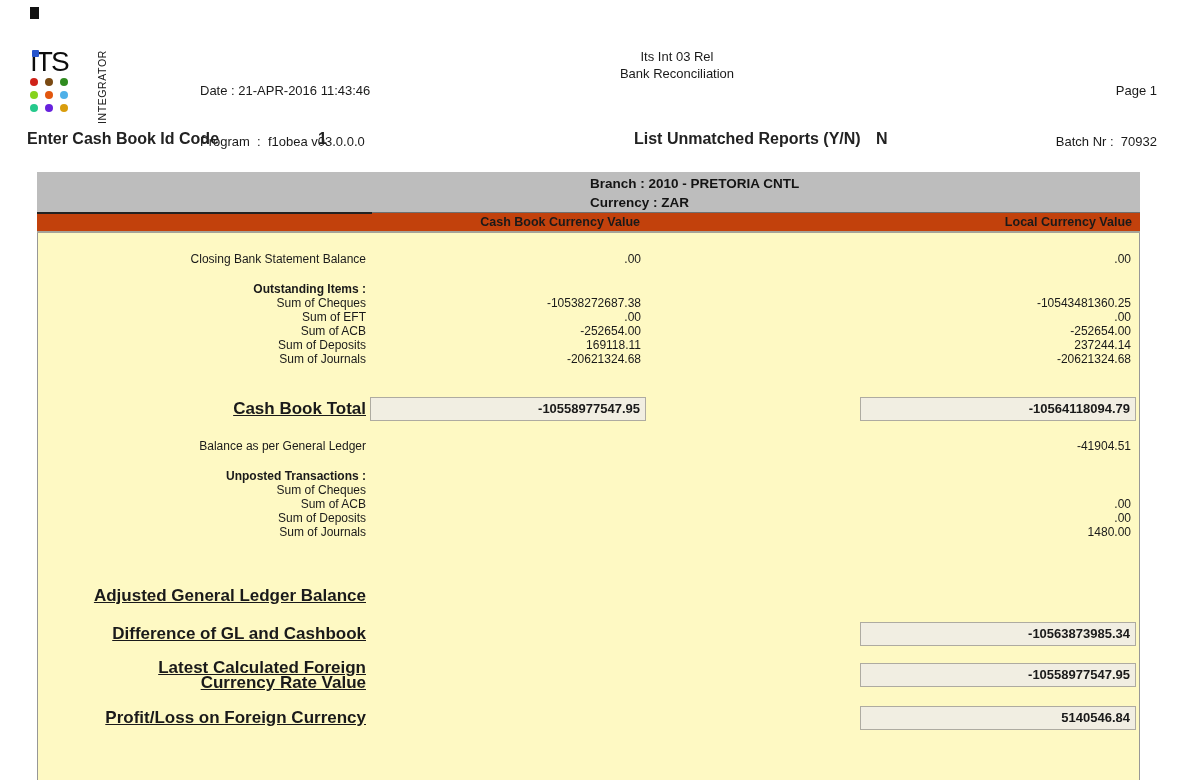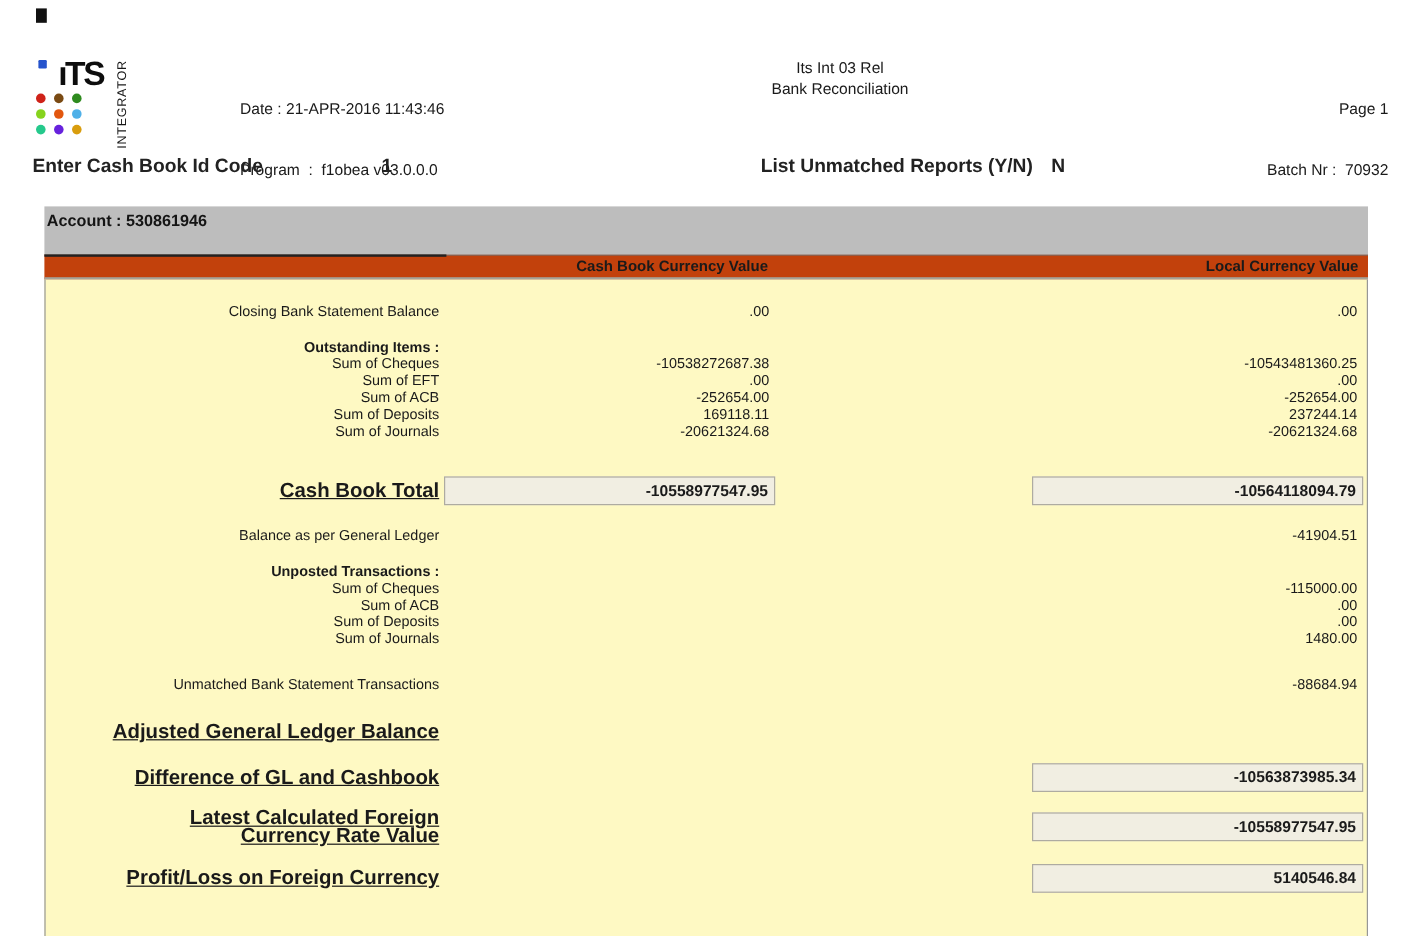--- a/index.html
+++ b/index.html
@@ -6,31 +6,31 @@
   html,body { background:#fff; }
   .page {
     position:relative; width:1186px; height:780px; background:#ffffff;
     font-family:"Liberation Sans","DejaVu Sans",sans-serif; color:#1a1a1a; overflow:hidden;
   }
   .artifact { position:absolute; left:30px; top:7px; width:9px; height:12px; background:#111; }
 
   
   .logo { position:absolute; left:30px; top:50px; width:78px; height:74px; }
   .logo-left { position:absolute; left:0; top:0; width:56px; }
-  .logo-word { position:relative; font-weight:bold; font-size:28px; letter-spacing:-2px; line-height:24px; color:#0d0d0d;text-align:right; }
+  .logo-word { position:relative; font-weight:normal; font-size:28px; letter-spacing:-2px; line-height:24px; color:#0d0d0d; }
   .logo-idot { position:absolute; left:2px; top:0px; width:7px; height:7px; border-radius:1px; }
   .logo-dots { display:grid; grid-template-columns:repeat(3,8px); gap:5px 7px; margin-top:4px; }
   .dot { width:8px; height:8px; border-radius:50%; }
   .logo-vert { position:absolute; right:0; top:0; height:74px;
     writing-mode:vertical-rl; transform:rotate(180deg);
     font-size:10.5px; letter-spacing:0.6px; color:#161616; text-align:center; }
 
   
   .hdr-meta { position:absolute; left:200px; top:48px; font-size:13px; line-height:17px; white-space:pre; }
-  .hdr-center { position:absolute; left:555px; top:48px; width:290px; text-align:center; font-size:13px; line-height:17px; }
+  .hdr-center { position:absolute; left:532px; top:48px; width:290px; text-align:center; font-size:13px; line-height:17px; }
   .hdr-right { position:absolute; right:29px; top:48px; text-align:right; font-size:13px; line-height:17px; white-space:pre; }
 
   
   .params { position:absolute; left:0; top:130px; width:1186px; height:16px; font-size:16px; font-weight:bold; color:#222; }
   .params span { position:absolute; white-space:pre; }
   .p-l1 { left:27px; } .p-v1 { left:318px; } .p-l2 { left:591px;margin-left:43px; } .p-v2 { left:876px; }
 
   
   .report { position:absolute; left:37px; top:172px; width:1103px; }
   .band { position:relative; height:40px; background:#bdbdbd; font-weight:bold; font-size:13.5px; line-height:19px; color:#141414; }
@@ -105,21 +105,24 @@
   <div class="params">
     <span class="p-l1">Enter Cash Book Id Code</span>
     <span class="p-v1">1</span>
     <span class="p-l2">List Unmatched Reports (Y/N)</span>
     <span class="p-v2">N</span>
   </div>
 
   <div class="report">
     <div class="band">
       <div class="band-left">
-        <div>Account : 530861946</div>
+      </div>
+      <div class="band-mid">
+        <div>Branch : 2010 - PRETORIA CNTL</div>
+        <div>Currency : ZAR</div>
       </div>
       <div class="band-underline"></div>
     </div>
 
     <div class="colhead">
       <div class="cell-label"></div>
       <div class="cell-cash">Cash Book Currency Value</div>
       <div class="cell-local">Local Currency Value</div>
     </div>
 
@@ -174,43 +177,37 @@
         </div>
         <div class="spacer" style="height: 16px;"></div>
         <div class="trow">
           <div class="cell-label bold">Unposted Transactions :</div>
           <div class="cell-cash"></div>
           <div class="cell-local"></div>
         </div>
         <div class="trow">
           <div class="cell-label">Sum of Cheques</div>
           <div class="cell-cash"></div>
-          <div class="cell-local">-115000.00</div>
         </div>
         <div class="trow">
           <div class="cell-label">Sum of ACB</div>
           <div class="cell-cash"></div>
           <div class="cell-local">.00</div>
         </div>
         <div class="trow">
           <div class="cell-label">Sum of Deposits</div>
           <div class="cell-cash"></div>
           <div class="cell-local">.00</div>
         </div>
         <div class="trow">
           <div class="cell-label">Sum of Journals</div>
           <div class="cell-cash"></div>
           <div class="cell-local">1480.00</div>
         </div>
         <div class="spacer" style="height: 24px;"></div>
-        <div class="trow">
-          <div class="cell-label">Unmatched Bank Statement Transactions</div>
-          <div class="cell-cash"></div>
-          <div class="cell-local">-88684.94</div>
-        </div>
         <div class="spacer" style="height: 20px;"></div>
         <div class="trow big">
           <div class="cell-label bold">Adjusted General Ledger Balance</div>
           <div class="cell-cash"></div>
         </div>
         <div class="spacer" style="height: 12px;"></div>
         <div class="trow big">
           <div class="cell-label bold">Difference of GL and Cashbook</div>
           <div class="cell-cash"></div>
           <div class="cell-local boxed">-10563873985.34</div>

